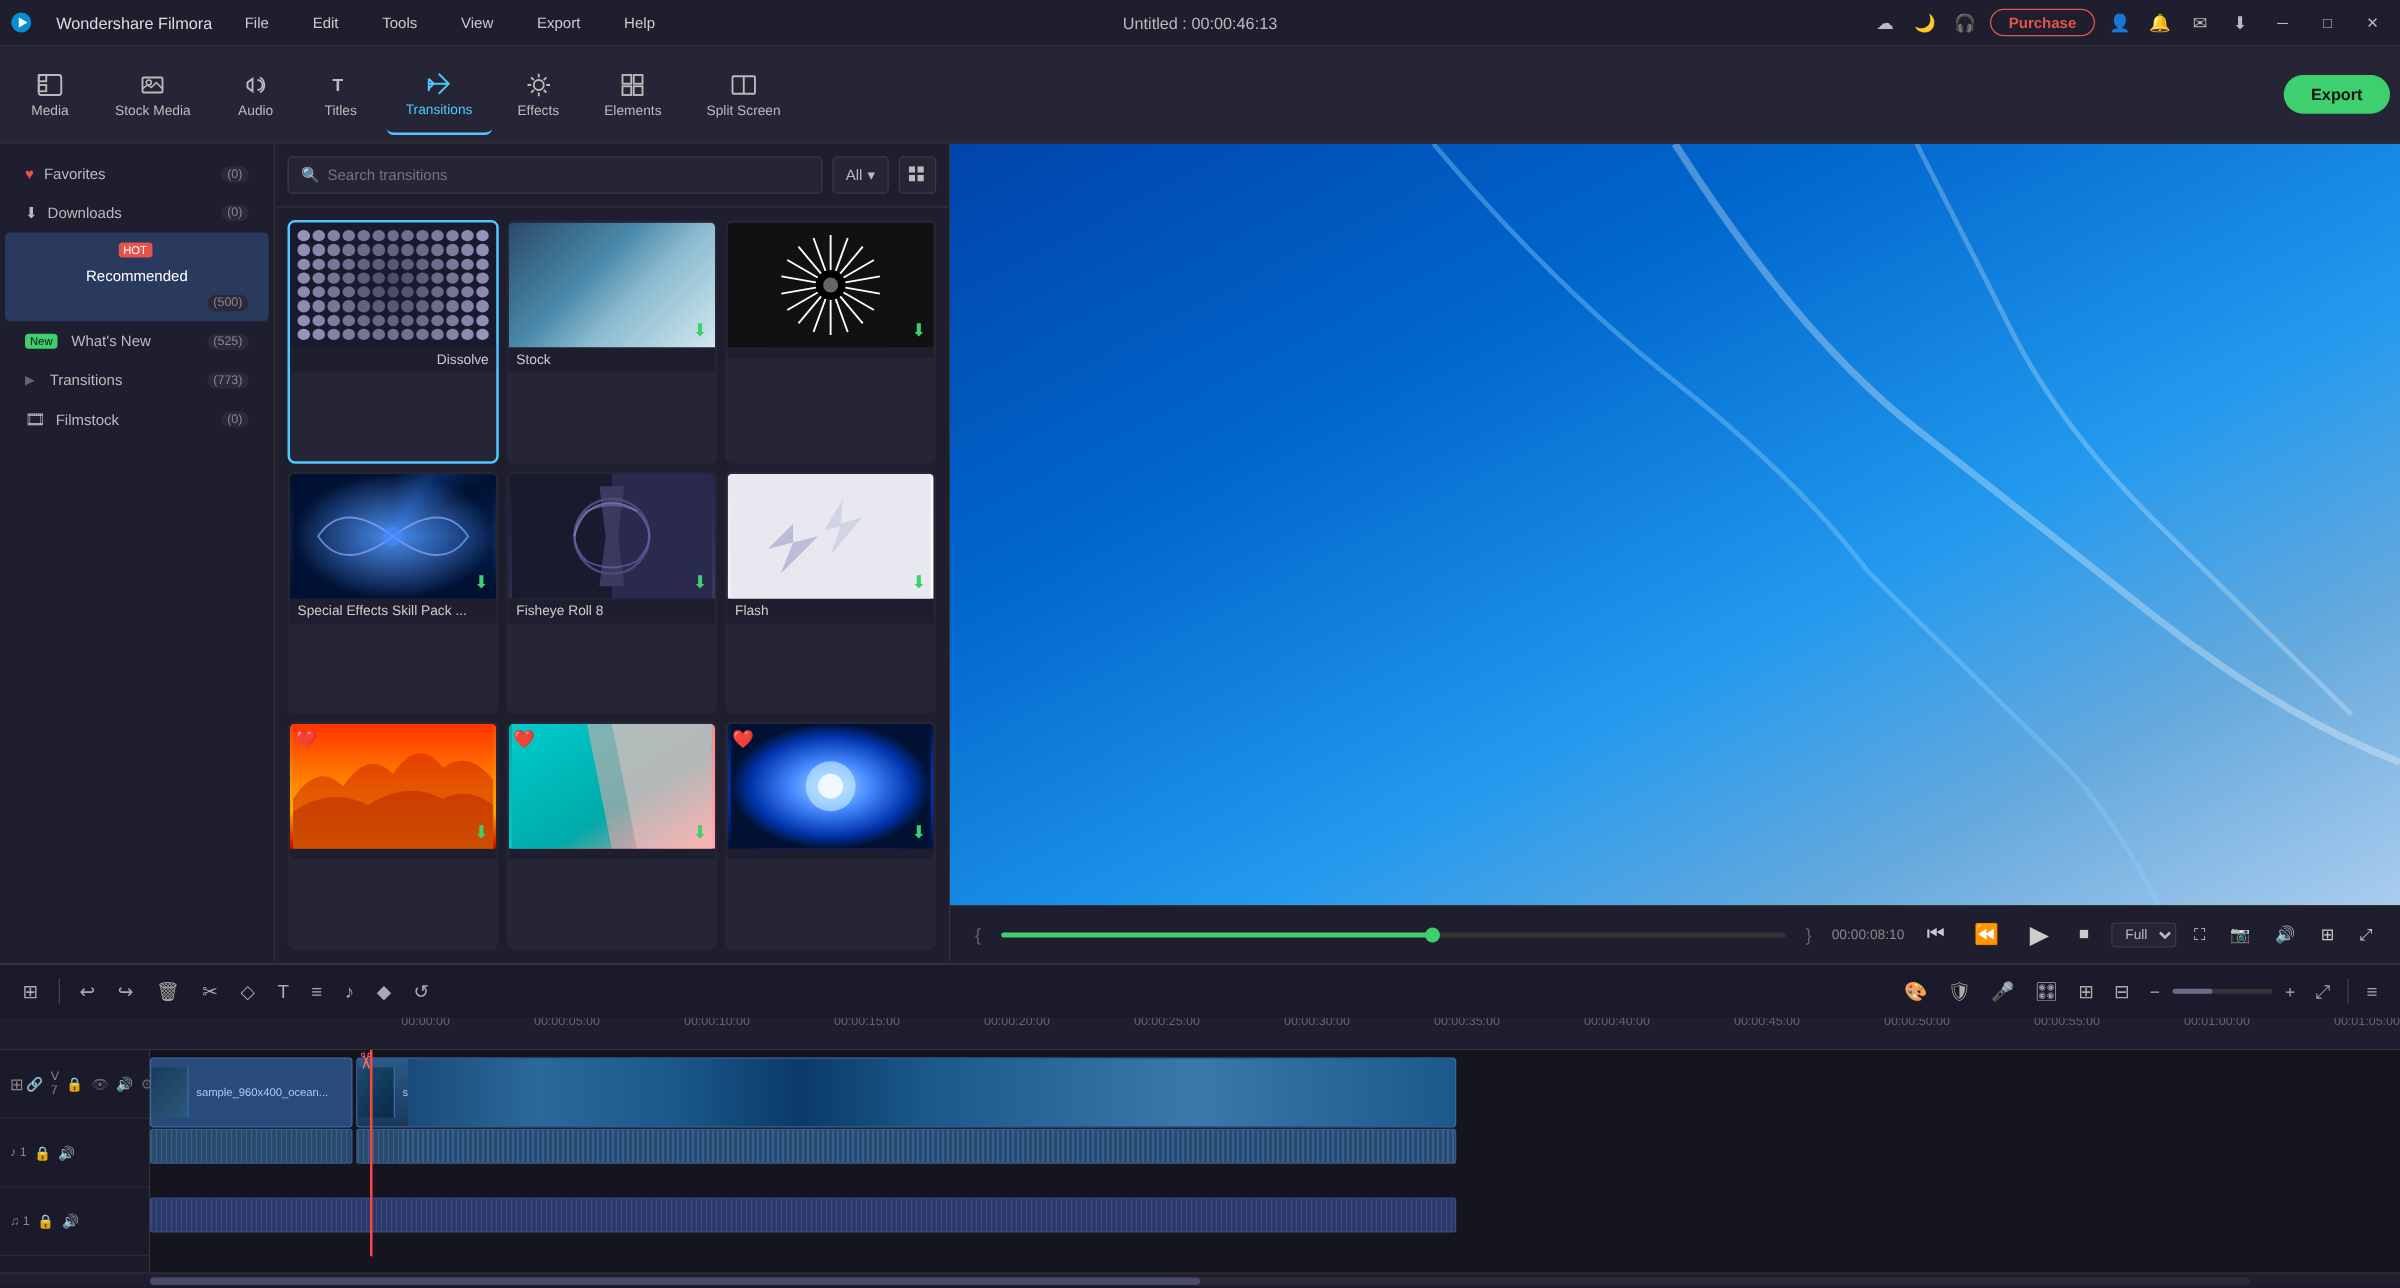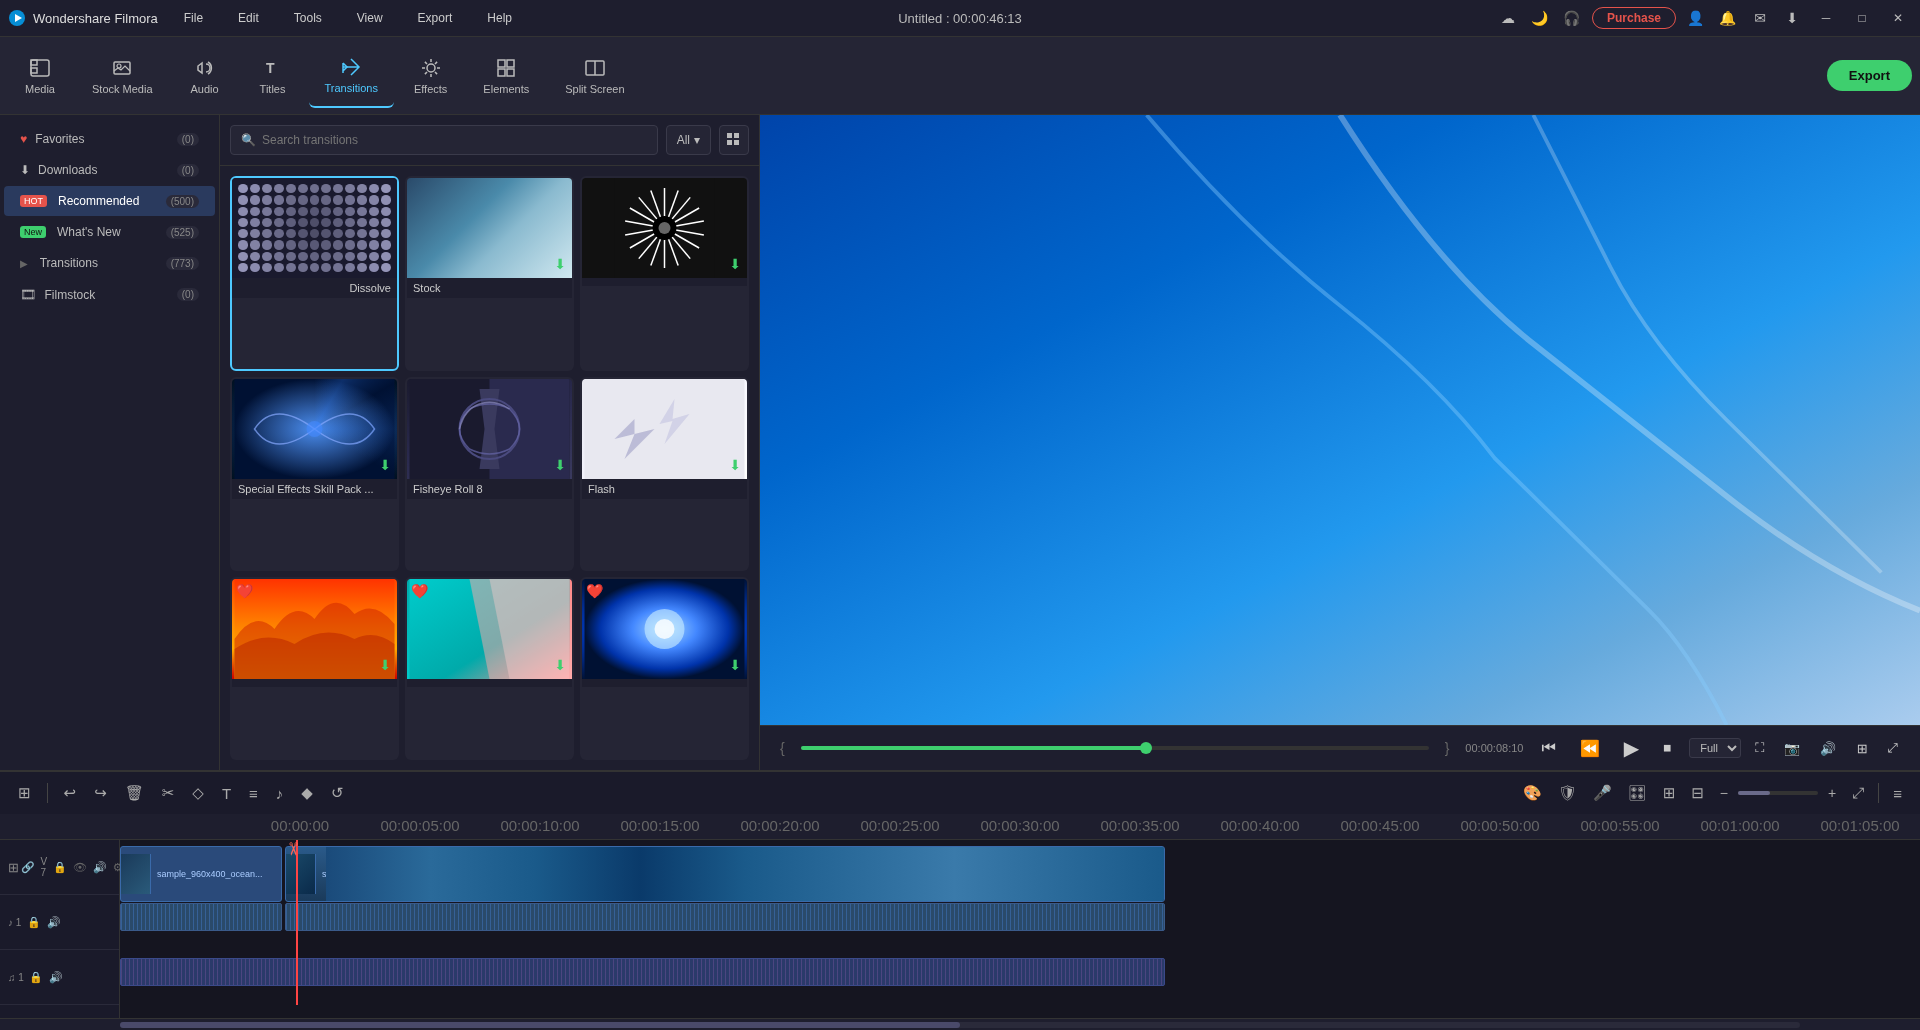--- a/index.html
+++ b/index.html
@@ -8,21 +8,21 @@
     
     #titlebar {
       background: #1e1e2e;
       height: 37px;
       display: flex;
       align-items: center;
       padding: 0 8px;
       border-bottom: 1px solid #333;
       user-select: none;
     }
-    #titlebar .app-logo { display: flex; align-items: center; gap: 7px; margin-right: 16px; }
+    #titlebar .app-logo { display: flex; align-items: center; gap: 19px; margin-right: 16px; }
     #titlebar .app-logo svg { width: 18px; height: 18px; }
     #titlebar .app-name { font-size: 13px; color: #ddd; font-weight: 500; }
     #titlebar .menu-items { display: flex; gap: 15px; flex: 1; }
     #titlebar .menu-item { padding: 4px 10px; font-size: 12px; color: #ccc; cursor: pointer; border-radius: 3px; }
     #titlebar .title-center { position: absolute; left: 50%; transform: translateX(-50%); font-size: 13px; color: #bbb; }
     #titlebar .right-controls { display: flex; align-items: center; gap: 8px; margin-left: auto; }
     #titlebar .purchase-btn {
       background: transparent;
       border: 1.5px solid #e5534b;
       color: #e5534b;
@@ -92,21 +92,21 @@
     .sidebar-item {
       display: flex;
       align-items: center;
       padding: 8px 16px;
       cursor: pointer;
       color: #bbb;
       border-radius: 4px;
       margin: 1px 4px;
       gap: 8px;
     }
-    .sidebar-item.active { background: #2a3a5e; color: #fff; }
+    .sidebar-item.active { background: #2a3a5e; color: #fff; flex-direction: column; }
     .sidebar-item .badge {
       margin-left: auto;
       font-size: 10px;
       color: #888;
       background: #2a2a3a;
       padding: 1px 5px;
       border-radius: 8px;
     }
     .sidebar-item .hot-badge {
       background: #e5534b;
@@ -388,26 +388,26 @@
       padding: 0;
       overflow: hidden;
       position: relative;
     }
     .ruler-labels {
       display: flex;
       width: 100%;
       padding-left: 120px;
     }
     .ruler-mark {
-      font-size: 15px;
+      font-size: 10px;
       color: #666;
       white-space: nowrap;
       flex: 1;
-      text-align: center;
-      padding-bottom: 5px;
+      text-align: right;
+      padding-bottom: 16px;
     }
     #timeline-content {
       flex: 1;
       display: flex;
       overflow: hidden;
     }
     #track-labels {
       width: 120px;
       flex-shrink: 0;
       background: #1a1a2a;

